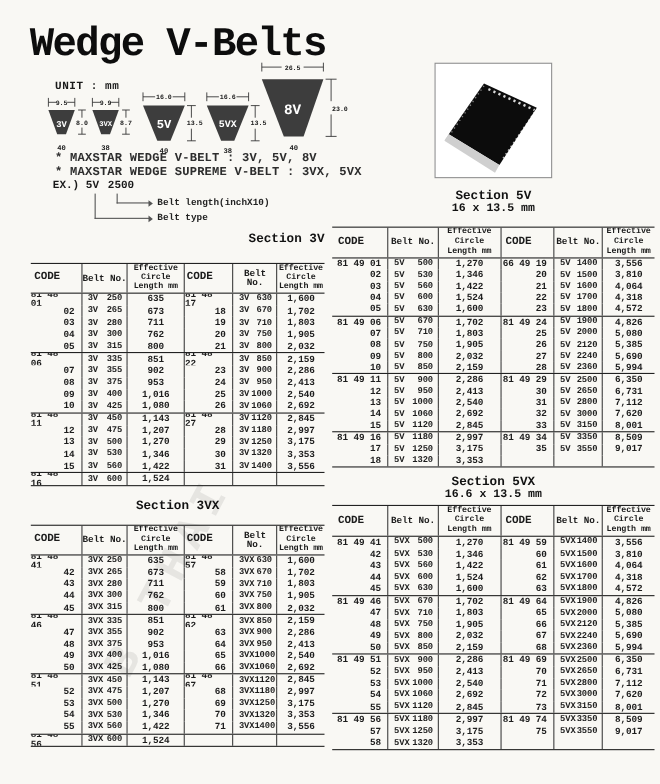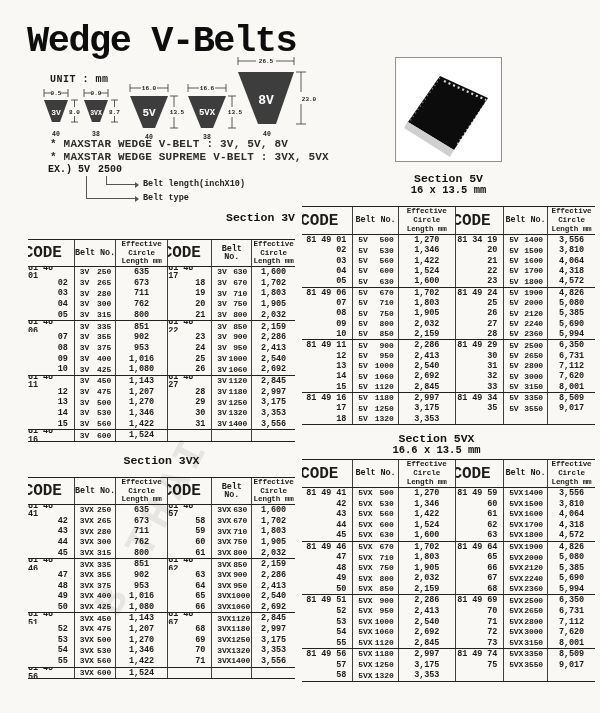--- a/index.html
+++ b/index.html
@@ -45,38 +45,38 @@
   .watermark{position:absolute;left:86px;top:602px;transform:rotate(-62deg);transform-origin:0 0;
              font-size:42px;font-weight:700;color:#7d7d7d;opacity:0.15;letter-spacing:8px;
              white-space:nowrap;pointer-events:none;}
 
   
   .sec-h{position:absolute;text-align:center;font-weight:700;font-size:11.5px;line-height:11.5px;color:#121212;}
   .sec-h .sub{font-size:10.5px;}
   #sh-3v{left:28px;width:267px;top:212px;text-align:right;}
   #sh-5v{left:302px;width:293px;top:173px;}
   #sh-3vx{left:28px;width:267px;top:455px;}
-  #sh-5vx{left:290px;width:293px;top:433px;}
+  #sh-5vx{left:302px;width:293px;top:433px;}
 
   
   .vtable{position:absolute;border-top:1.8px solid #222;border-bottom:1.8px solid #222;}
   #t-3v {left:28px; top:239px;width:267px;--rh:10.7px; --hh:26px;}
   #t-5v {left:302px;top:206px;width:293px;--rh:10.35px;--hh:27px;}
   #t-3vx{left:28px; top:477px;width:267px;--rh:10.65px;--hh:26px;}
   #t-5vx{left:302px;top:459px;width:293px;--rh:10.55px;--hh:27px;}
   .trow{display:grid;grid-template-columns:17.5% 15.5% 19.5% 16.5% 15% 16%;}
   .tgroup{border-top:1.6px solid #222;}
   .tcell{border-right:1px solid #3f3f3f;display:flex;align-items:center;justify-content:center;
          font-size:8.5px;font-weight:700;height:var(--rh);line-height:1;letter-spacing:-0.1px;
          overflow:hidden;}
   .c5{border-right:none;}
   .c0,.c3{justify-content:flex-end;padding-right:6px;}
   .belt{justify-content:space-between;padding:0 4px 0 5px;font-size:8px;}
   .hcell{height:var(--hh);white-space:pre-line;text-align:center;}
-  .hcell.c0,.hcell.c3{font-size:16px;justify-content:center;padding-right:16px;}
+  .hcell.c0,.hcell.c3{font-size:10px;justify-content:center;padding-right:16px;}
   .hcell.c1,.hcell.c4{font-size:8.5px;}
   .hcell.c2,.hcell.c5{font-size:7.6px;line-height:1.15;}
 </style>
 </head>
 <body>
 
 <div class="page">
 
   <h1 class="title">Wedge V-Belts</h1>
   <div class="unit">UNIT : mm</div>
@@ -463,21 +463,21 @@
 Length mm</div>
       </div>
       <div class="tgroup">
         <div class="trow">
           <div class="tcell c0">81 49 01</div>
           <div class="tcell c1 belt">
             <span>5V</span>
             <span>500</span>
           </div>
           <div class="tcell c2">1,270</div>
-          <div class="tcell c3">81 34 19</div>
+          <div class="tcell c3">66 49 19</div>
           <div class="tcell c4 belt">
             <span>5V</span>
             <span>1400</span>
           </div>
           <div class="tcell c5">3,556</div>
         </div>
         <div class="trow">
           <div class="tcell c0">02</div>
           <div class="tcell c1 belt">
             <span>5V</span>

